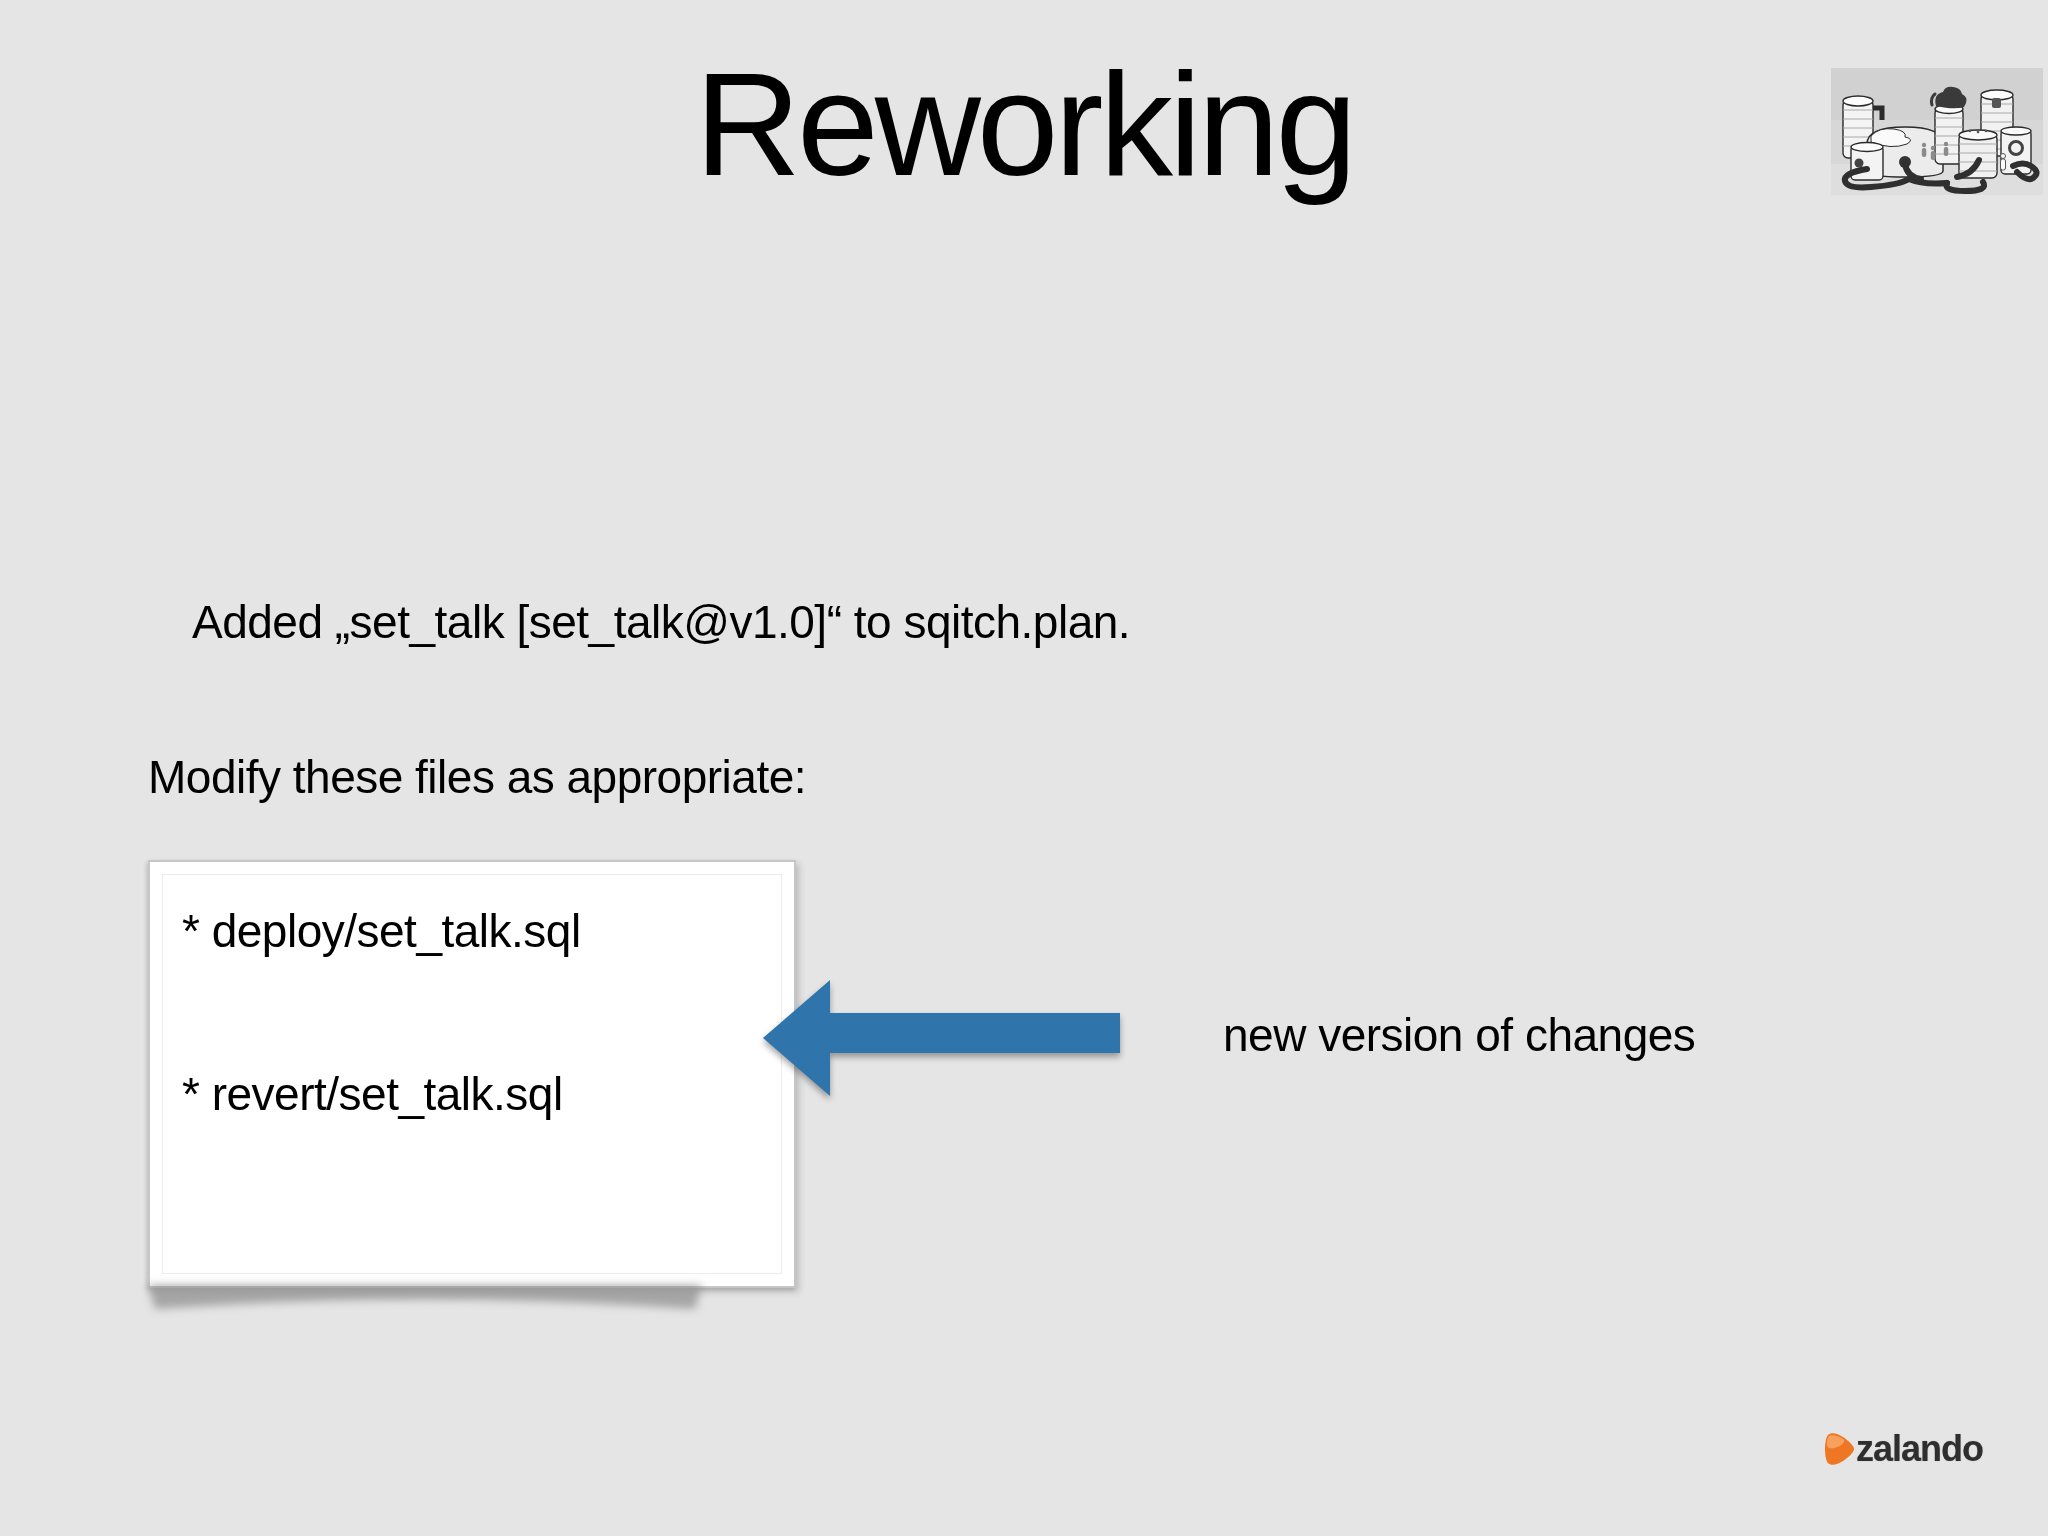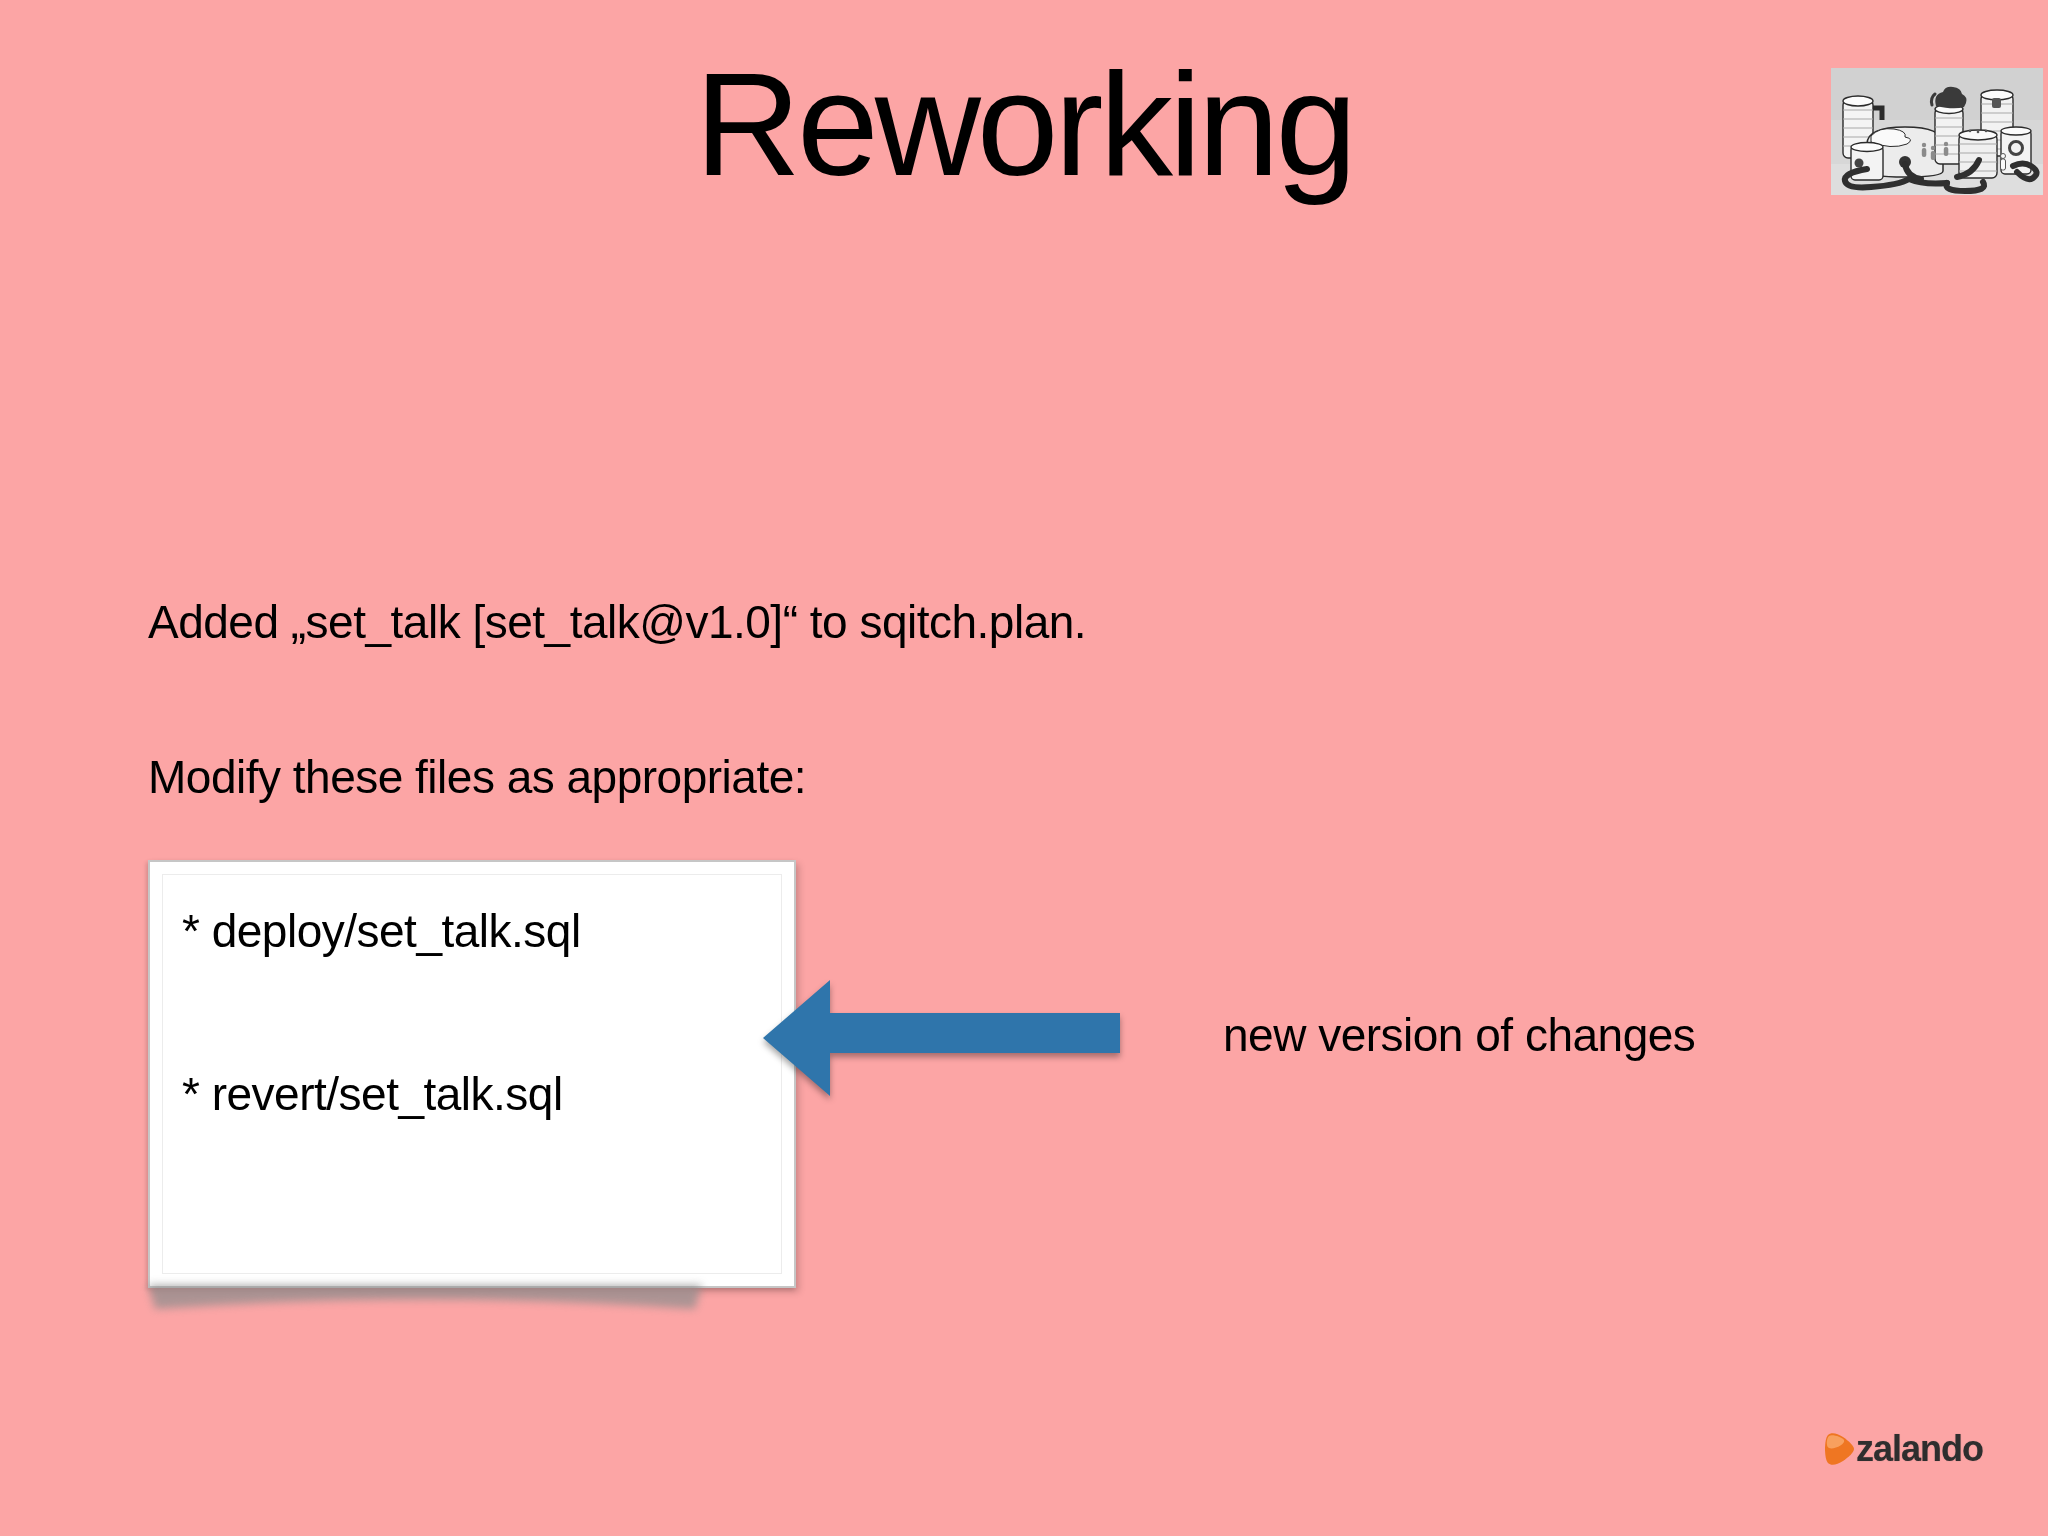--- a/index.html
+++ b/index.html
@@ -1,32 +1,32 @@
 <!DOCTYPE html>
 <html><head>
 <meta charset="utf-8">
 <style>
   html,body{margin:0;padding:0;background:#ffffff;}
   .slide{
-    position:relative;width:2048px;height:1536px;background:#fca5a5;
+    position:relative;width:2048px;height:1536px;background:#e5e5e5;
     font-family:"Liberation Sans",sans-serif;color:#000;overflow:hidden;
   }
   .title{
     position:absolute;left:0;top:40px;width:100%;text-align:center;
     font-size:147px;font-weight:400;letter-spacing:-4px;line-height:1.15;
   }
   .header-illustration{
     position:absolute;left:1831px;top:68px;width:212px;height:127px;display:block;
   }
   .body-line{
     position:absolute;left:148px;font-size:46px;line-height:1.2;white-space:pre;
     letter-spacing:-0.5px;
   }
   .line-1{top:444px;}
-  .line-2{top:595px;}
+  .line-2{top:595px;margin-left:44px;}
   .line-3{top:750px;}
   .file-box{
     position:absolute;left:148px;top:860px;width:648px;height:428px;
     background:#ffffff;border:2px solid #c6c6c6;box-sizing:border-box;
     box-shadow:-2px 2px 4px rgba(0,0,0,0.12), 3px 4px 7px rgba(0,0,0,0.18);
   }
   .file-box-inner{
     position:absolute;left:12px;top:12px;right:12px;bottom:12px;
     border:1px solid #ececec;
   }

